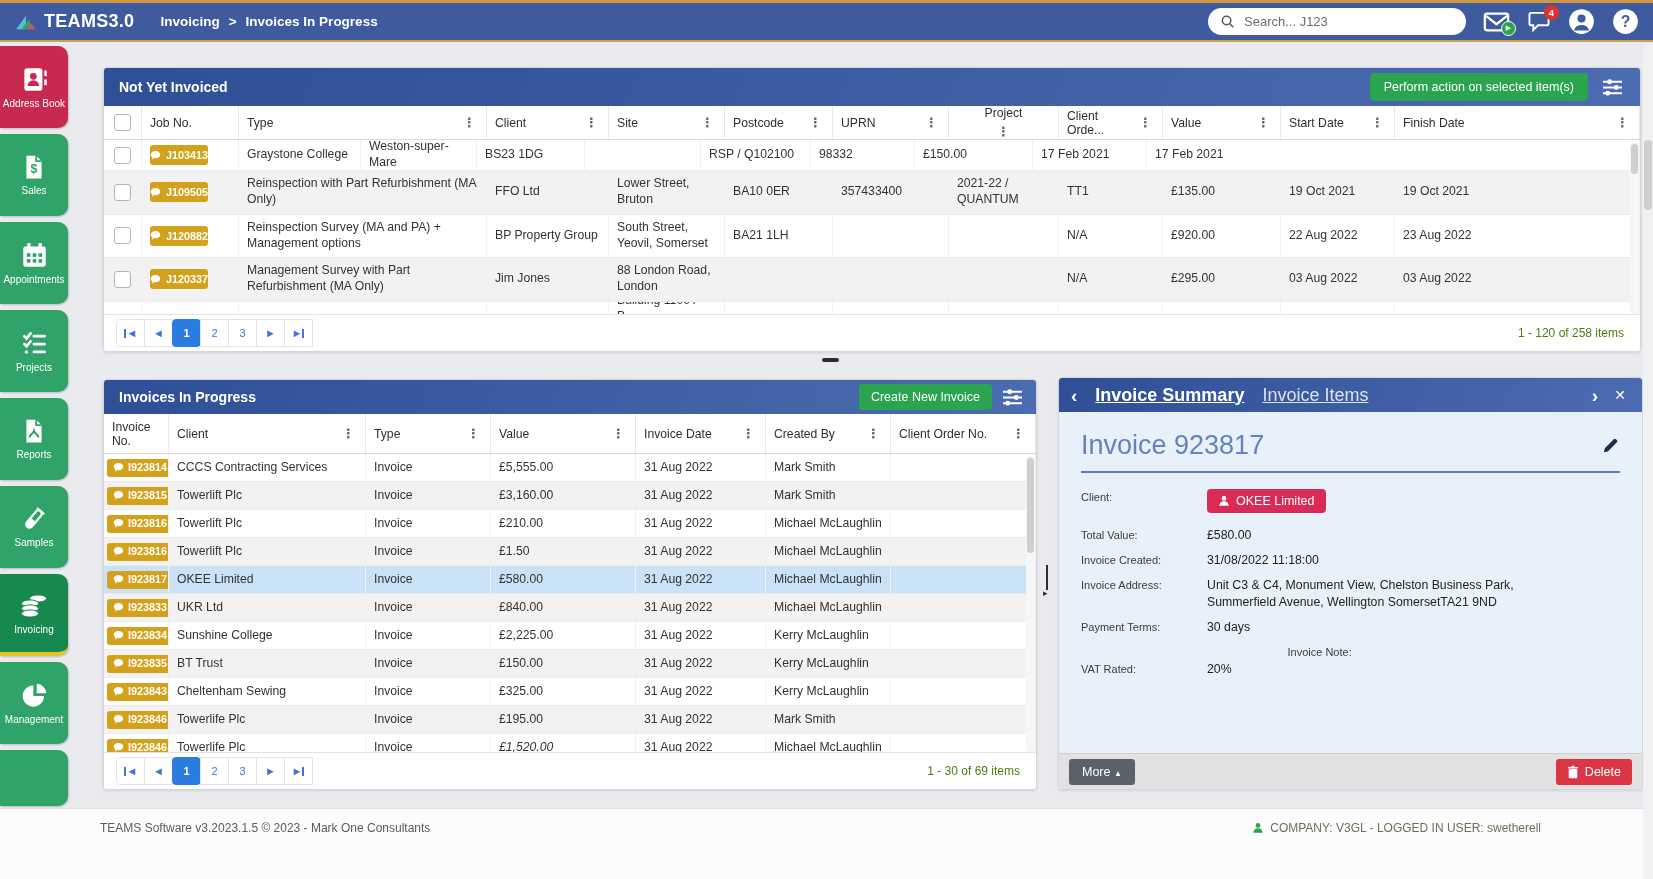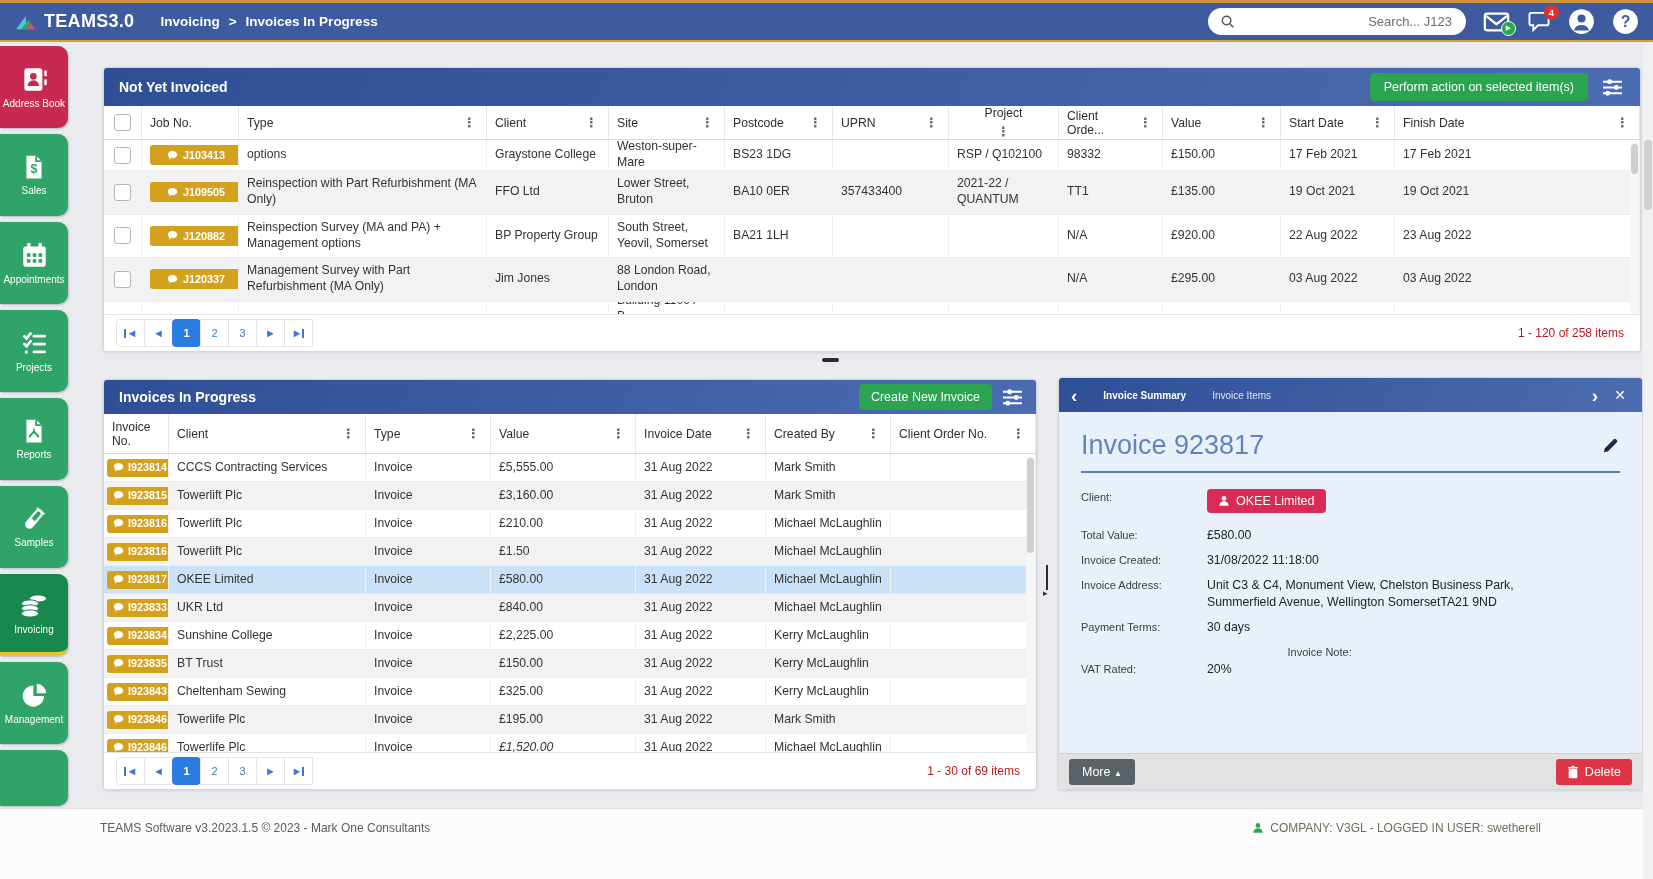--- a/index.html
+++ b/index.html
@@ -6,21 +6,21 @@
   #screen{position:relative;width:1653px;height:879px;overflow:hidden;background:#e9ebee;
     font-family:"Liberation Sans","DejaVu Sans",sans-serif;-webkit-font-smoothing:antialiased;}
   
   .topbar{position:absolute;left:0;top:0;right:0;height:42px;background:var(--header-blue);
     border-top:3px solid var(--top-orange);border-bottom:2px solid #cfa43f;display:flex;align-items:center;box-sizing:border-box;}
   .logo{display:flex;align-items:center;gap:6px;margin-left:14px;color:#fff;font-weight:bold;font-size:18px;letter-spacing:.3px;}
   .crumb{color:#fff;font-size:13.5px;font-weight:bold;margin-left:26px;display:flex;gap:9px;align-items:center;}
   .crumb .sep{font-weight:bold;}
   .top-right{position:absolute;right:14px;display:flex;align-items:center;gap:17px;}
   .search-pill{display:flex;align-items:center;gap:7px;background:#fff;border-radius:14px;height:27px;width:258px;padding:0 12px;box-sizing:border-box;}
-  .search-pill input{border:none;outline:none;font-size:13px;color:#404040;width:100%;background:transparent;font-family:inherit;text-align:right;}
+  .search-pill input{border:none;outline:none;font-size:13px;color:#404040;width:100%;background:transparent;font-family:inherit;}
   .search-pill input::placeholder{color:#6d6d6d;}
   .tbi{position:relative;display:flex;align-items:center;cursor:pointer;}
   .nbadge{position:absolute;top:-6px;right:-8px;background:#e03131;color:#fff;border-radius:50%;
     width:15px;height:15px;font-size:9.5px;font-weight:bold;display:flex;align-items:center;justify-content:center;}
   .gbadge{position:absolute;bottom:-4px;right:-6px;background:#28a745;border-radius:50%;width:13px;height:13px;
     display:flex;align-items:center;justify-content:center;color:#fff;font-size:7px;border:1px solid #fff;}
   
   .sidebar{position:absolute;left:0;top:46px;width:68px;}
   .side-item{width:68px;height:82px;margin-bottom:6px;background:var(--side-green);border-radius:0 10px 10px 0;
     display:flex;flex-direction:column;align-items:center;justify-content:center;color:#fff;cursor:pointer;box-shadow:1px 1px 2px rgba(0,0,0,.2);box-sizing:border-box;}
@@ -39,41 +39,41 @@
     border-right:1px solid #e8e8e8;font-size:12.2px;color:#2e2e2e;cursor:pointer;}
   .hcol .kebab{color:#666;font-size:13px;cursor:pointer;padding:0 2px;font-weight:bold;}
   .gbody{position:relative;overflow:hidden;}
   .trow{display:flex;border-bottom:1px solid #ececec;background:#fff;cursor:pointer;box-sizing:border-box;}
   .trow.alt{background:#f2f2f2;}
   .trow.selrow{background:var(--sel-blue);}
   .cell{display:flex;align-items:center;padding:2px 8px;box-sizing:border-box;border-right:1px solid #f1f1f1;
     font-size:12.2px;color:#333;line-height:1.3;overflow:hidden;}
   .checkbox{width:15px;height:15px;border:1px solid #b5b5b5;border-radius:3px;background:#fff;display:inline-block;}
   .badge-amber{display:inline-flex;align-items:center;gap:5px;background:var(--amber);color:#fff;font-weight:bold;
-    font-size:10.8px;border-radius:3px;padding:0 17px;height:20px;white-space:nowrap;cursor:pointer;}
+    font-size:10.8px;border-radius:3px;padding:0 0;height:20px;white-space:nowrap;cursor:pointer;}
   
   .vscroll{position:absolute;right:1px;width:9px;background:#f6f6f6;border-radius:4px;}
   .vthumb{position:absolute;left:1px;width:7px;background:#cfcfcf;border-radius:4px;cursor:pointer;}
   
   .pager{position:absolute;left:0;right:0;bottom:0;height:37px;border-top:1px solid #e3e3e3;background:#fff;
     display:flex;align-items:center;padding-left:12px;box-sizing:border-box;}
   .pbtn{width:29px;height:28px;background:#fff;border:1px solid #e4e4e4;margin-left:-1px;display:flex;align-items:center;
     justify-content:center;font-size:11px;color:#3f74d8;cursor:pointer;box-sizing:border-box;user-select:none;}
   .pbtn:first-child{border-radius:4px 0 0 4px;margin-left:0;}
   .pbtn:last-child{border-radius:0 4px 4px 0;}
   .pbtn.active{background:#2b7ce0;color:#fff;font-weight:bold;border-color:#2b7ce0;border-radius:4px;}
   .pbtn .vbar{width:2px;height:9px;background:#3f74d8;margin-right:1px;}
-  .pinfo{position:absolute;right:16px;font-size:12px;color:#b91c1c;}
+  .pinfo{position:absolute;right:16px;font-size:12px;color:#4d7c0f;}
   
   .draghandle{position:absolute;left:822px;top:358px;width:17px;height:4px;background:#2d2d2d;border-radius:2px;cursor:row-resize;}
   .vsplit{position:absolute;left:1046px;top:565px;width:2px;height:25px;background:#2d2d2d;cursor:col-resize;}
   .vsplit-arrow{position:absolute;left:1043px;top:588px;font-size:9px;color:#2d2d2d;cursor:pointer;}
   
   .sumhead{height:34px;background:linear-gradient(115deg,#2e4f96,#4b6cb0);display:flex;align-items:center;color:#fff;position:relative;}
-  .sumtab{font-size:10px;margin-left:26px;cursor:pointer;color:rgba(255,255,255,.82);}
+  .sumtab{font-size:18px;margin-left:18px;cursor:pointer;color:rgba(255,255,255,.82);text-decoration:underline;}
   .sumtab.on{font-weight:bold;color:#fff;}
   .navchev{font-size:19px;font-weight:bold;color:#fff;cursor:pointer;line-height:1;}
   .sumbody{position:absolute;top:34px;left:0;right:0;bottom:36px;background:#e8f1fa;padding:18px 22px;box-sizing:border-box;}
   .sumtitle{font-size:27px;color:#6283bd;}
   .sumrule{height:2px;background:#5b7fb9;margin:10px 0 16px 0;}
   .f-row{display:flex;margin-bottom:7px;}
   .f-label{width:126px;font-size:11px;color:#3c3c3c;flex:none;padding-top:2px;}
   .f-value{font-size:12.3px;color:#222;max-width:330px;line-height:1.45;}
   .client-btn{display:inline-flex;align-items:center;gap:6px;background:var(--crimson);color:#fff;font-size:12.5px;
     border-radius:4px;padding:5px 11px;cursor:pointer;border:none;font-family:inherit;}
@@ -330,23 +330,20 @@
           <div class="cell" style="width: 97px;">
             <span class="badge-amber">
               <span class="ic">
                 <svg viewBox="0 0 14 14" width="11" height="11">
                   <path d="M7 1.3 C3.7 1.3 1 3.3 1 5.9 c0 1.5.9 2.8 2.2 3.6 L2.7 12.4 5.4 10.3 c.5.1 1 .2 1.6.2 3.3 0 6-2 6-4.6 S10.3 1.3 7 1.3 z" fill="#fff"></path>
                 </svg>
               </span>
               <span>J103413</span>
             </span>
           </div>
-          <div class="cell" style="width: 248px;">
-            <span>options</span>
-          </div>
           <div class="cell" style="width: 122px;">
             <span>Graystone College</span>
           </div>
           <div class="cell" style="width: 116px;">
             <span>Weston-super-Mare</span>
           </div>
           <div class="cell" style="width: 108px;">
             <span>BS23 1DG</span>
           </div>
           <div class="cell" style="width: 116px;"></div>

